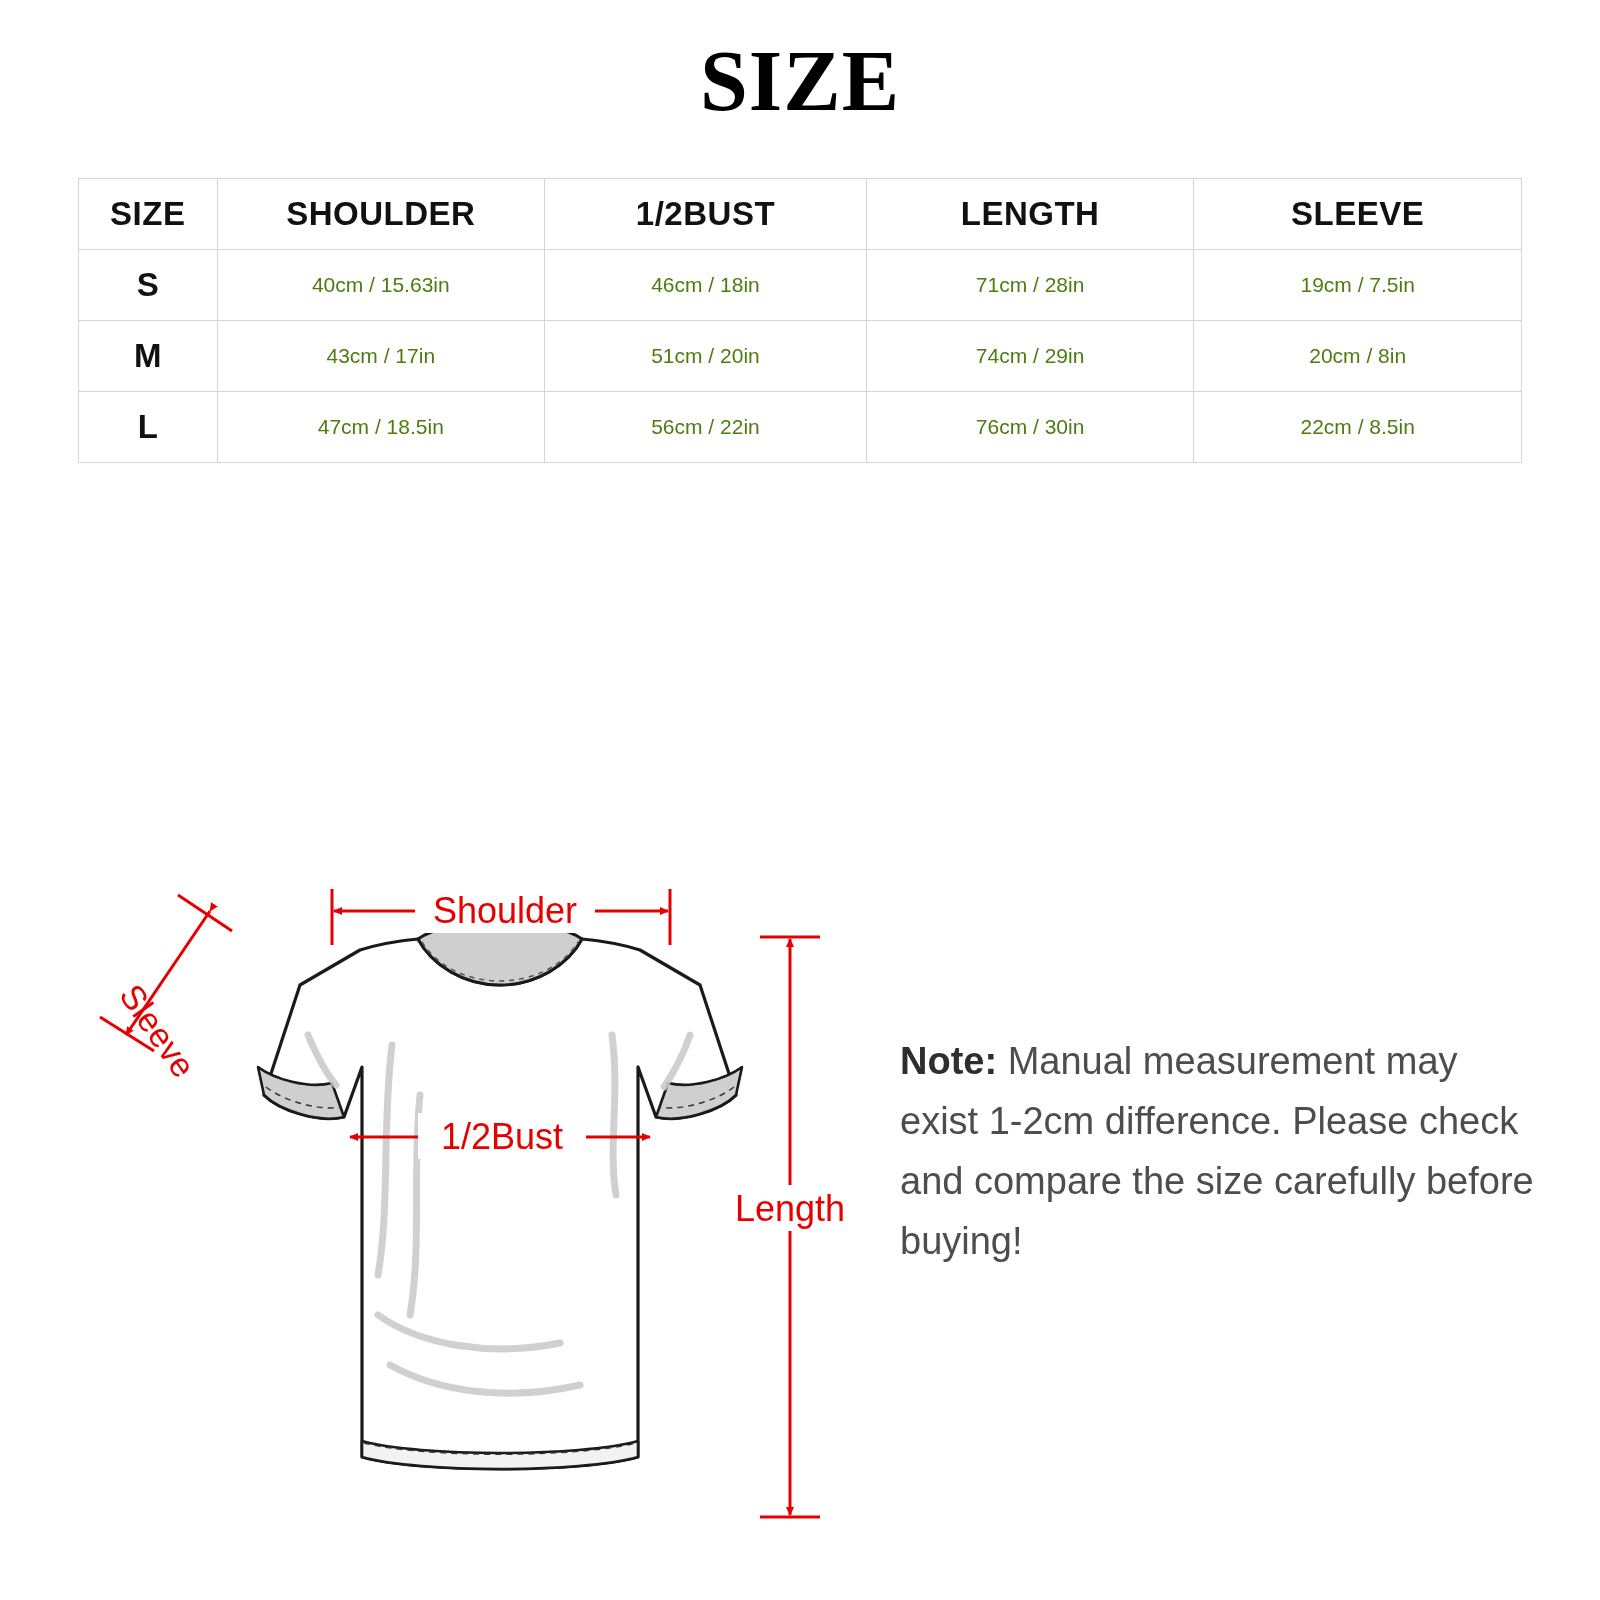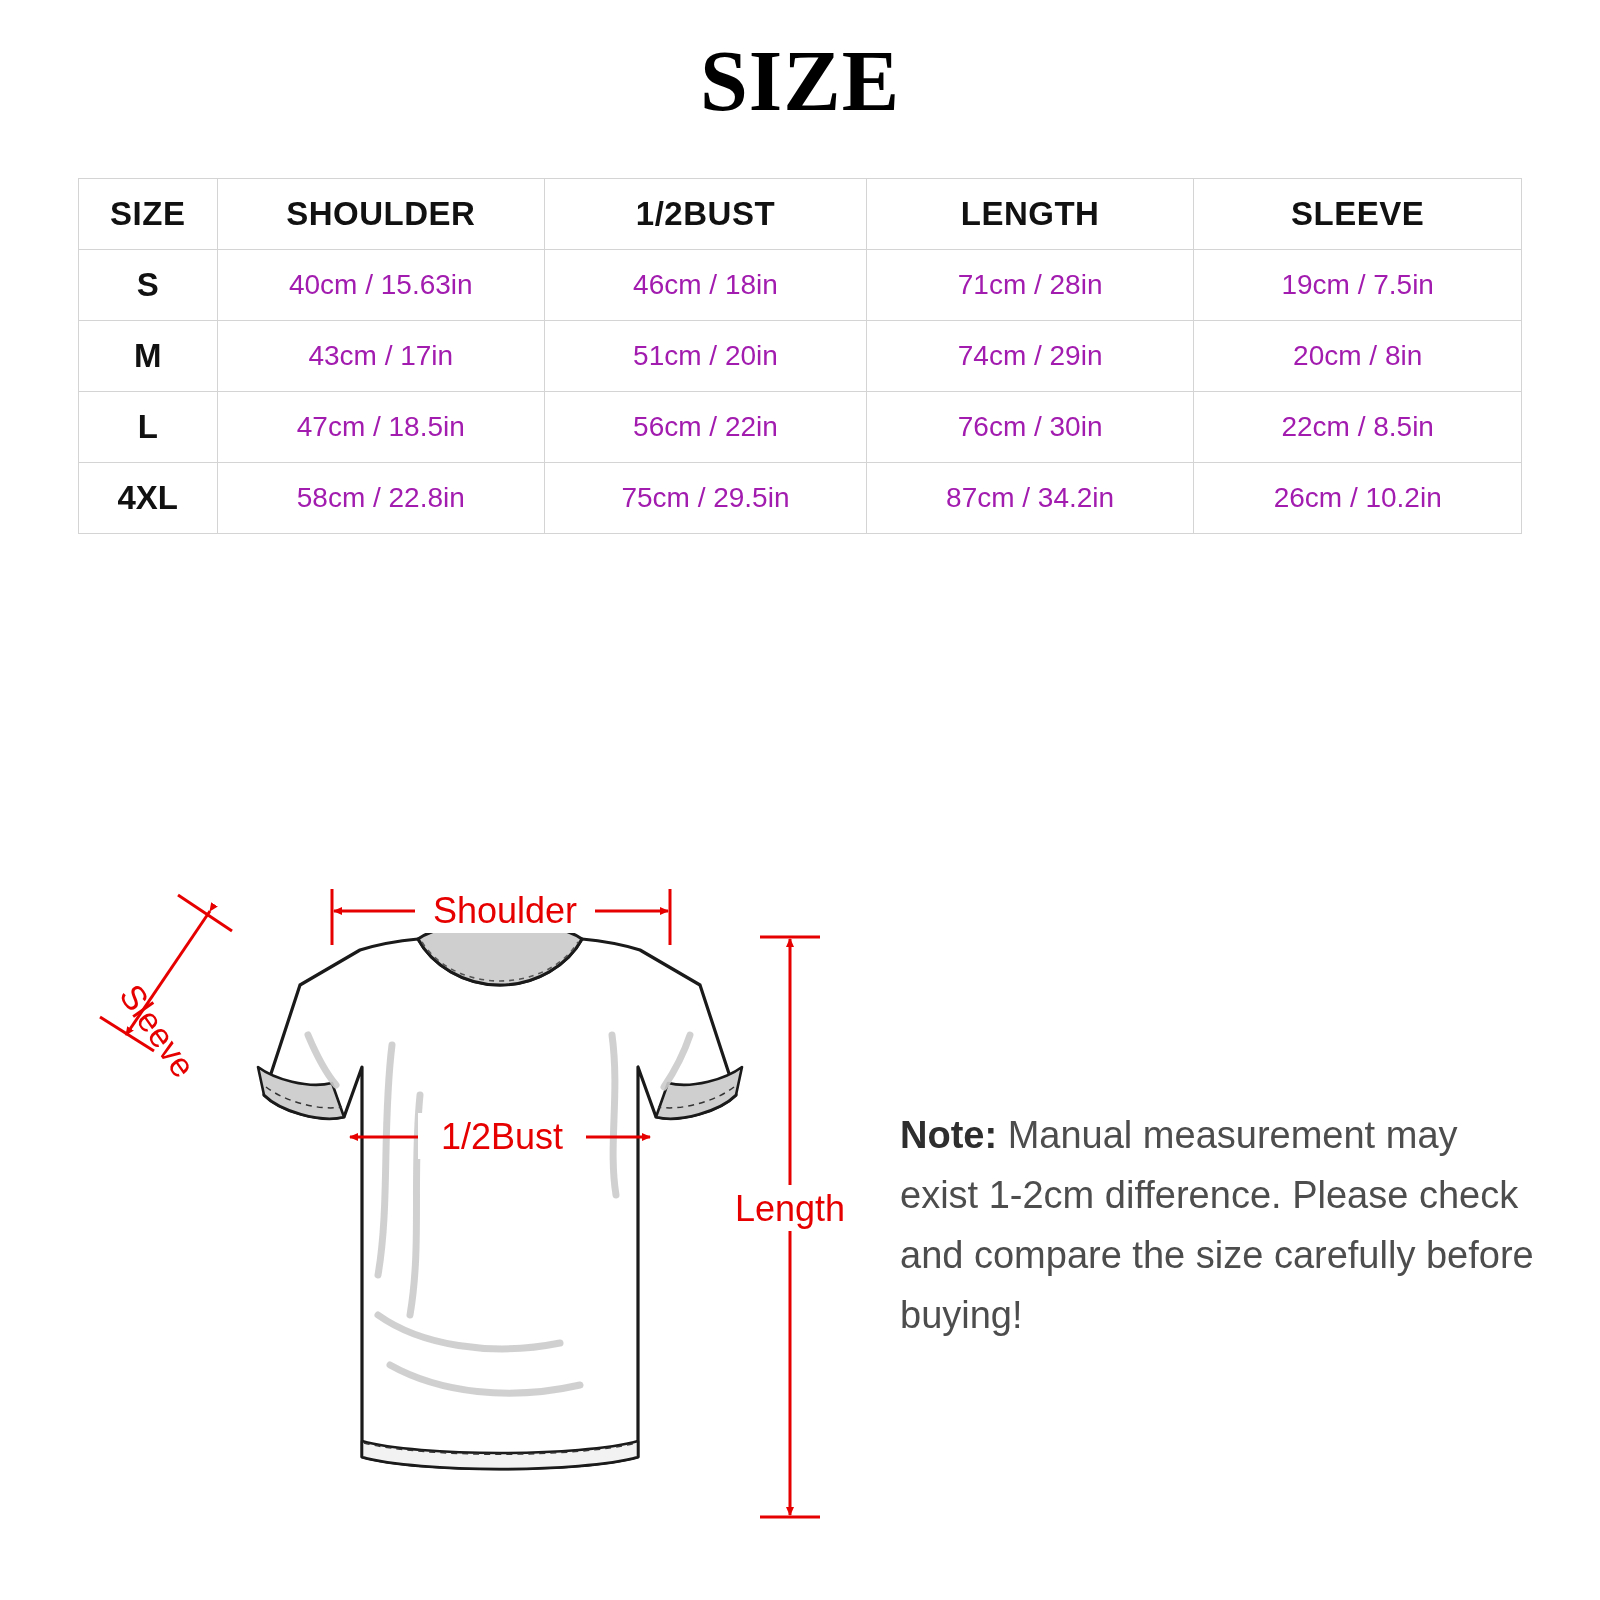--- a/index.html
+++ b/index.html
@@ -52,23 +52,23 @@
     font-weight: bold;
     color: #111111;
     letter-spacing: 0.5px;
   }
   table.size-table td.size-cell {
     font-size: 33px;
     font-weight: bold;
     color: #111111;
   }
   table.size-table td.val {
-    font-size: 28px;
+    font-size: 21px;
     font-weight: normal;
-    color: #a21caf;
+    color: #4d7c0f;
   }
   col.c-size   { width: 9.6%; }
   col.c-sh     { width: 22.7%; }
   col.c-bust   { width: 22.3%; }
   col.c-len    { width: 22.7%; }
   col.c-sleeve { width: 22.7%; }
 
   
   .illustration {
     position: absolute;
@@ -76,21 +76,21 @@
     top: 845px;
     width: 800px;
     height: 720px;
   }
   .illustration svg { display: block; }
 
   
   .note {
     position: absolute;
     left: 900px;
-    top: 1105px;
+    top: 1031px;
     width: 640px;
     font-size: 38px;
     line-height: 1.58;
     color: #4d4d4d;
   }
   .note b {
     color: #2e2e2e;
     font-weight: bold;
   }
 </style>
@@ -131,27 +131,20 @@
         <td class="val">51cm / 20in</td>
         <td class="val">74cm / 29in</td>
         <td class="val">20cm / 8in</td>
       </tr>
       <tr>
         <td class="size-cell">L</td>
         <td class="val">47cm / 18.5in</td>
         <td class="val">56cm / 22in</td>
         <td class="val">76cm / 30in</td>
         <td class="val">22cm / 8.5in</td>
-      </tr>
-      <tr>
-        <td class="size-cell">4XL</td>
-        <td class="val">58cm / 22.8in</td>
-        <td class="val">75cm / 29.5in</td>
-        <td class="val">87cm / 34.2in</td>
-        <td class="val">26cm / 10.2in</td>
       </tr>
     </tbody>
   </table>
 </div>
 
 <div class="illustration">
   <svg width="800" height="720" viewBox="0 0 800 720" xmlns="http://www.w3.org/2000/svg">
     <defs>
       <marker id="arrR" markerWidth="10" markerHeight="10" refX="8" refY="4" orient="auto" markerUnits="userSpaceOnUse">
         <path d="M0,0 L9,4 L0,8 z" fill="#e60000"></path>

